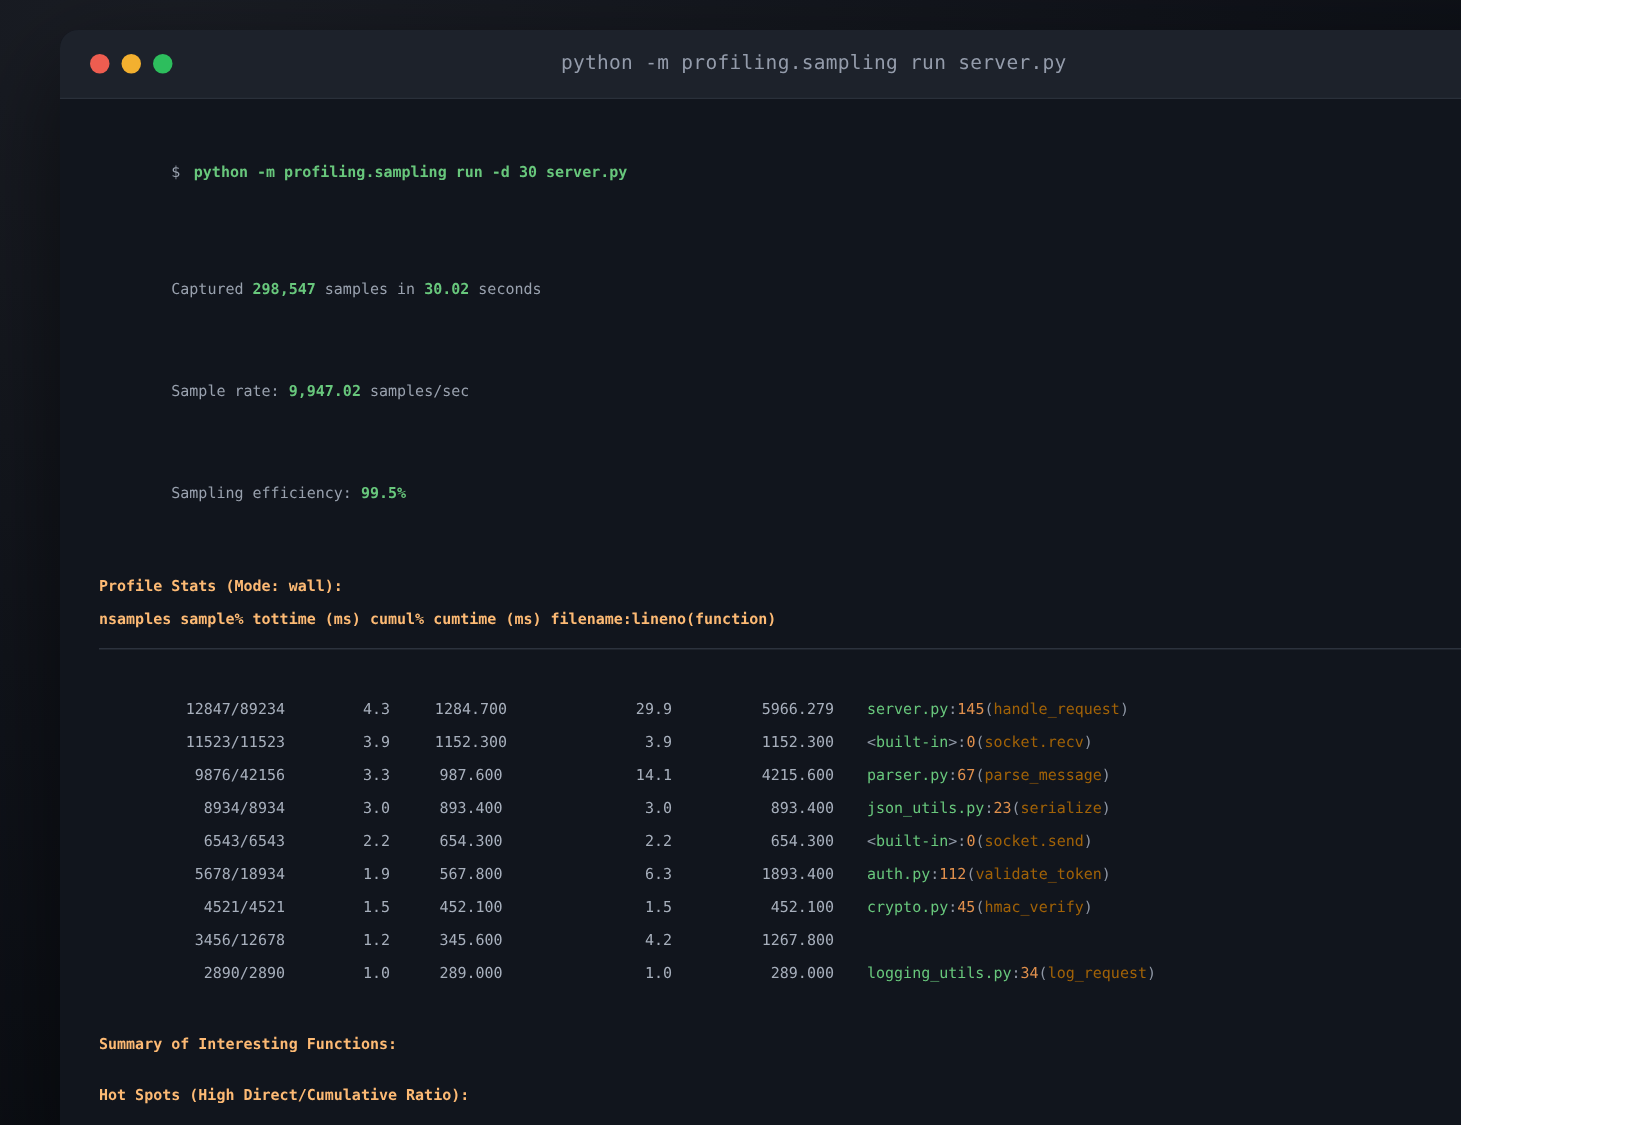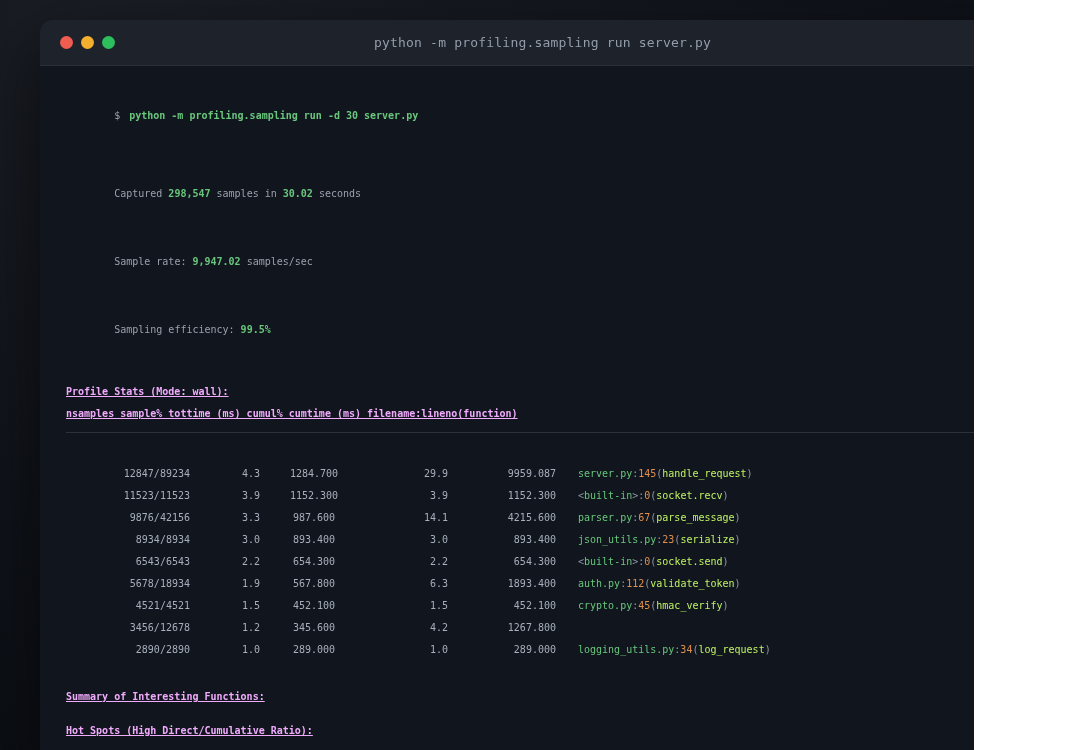--- a/index.html
+++ b/index.html
@@ -30,22 +30,22 @@
     color:#949cab; font-size:13px; letter-spacing:.2px;
   }
   .body {
     padding:20px 25px 0 26px;
     font-size:10px; line-height:20px; color:#99a1ae;
   }
   .tline { white-space:pre; }
   .green  { color:#68c77c; }
   .gb     { font-weight:700; }
   .orange { color:#e0904d; }
-  .blue   { color:#f0abfc; font-weight:700;text-decoration:underline; }
-  .fn     { color:#bef264; }
+  .blue   { color:#fdba74; font-weight:700; }
+  .fn     { color:#a16207; }
   .pun    { color:#8f97a5; }
   .num    { color:#a7afbc; }
   .prompt-symbol { margin-right:9px; }
 
   .mt2  { margin-top:2px; }  .mt8  { margin-top:8px; }
   .mt14 { margin-top:14px; } .mt18 { margin-top:18px; } .mt22 { margin-top:22px; }
   .mt26 { margin-top:26px; }
 
   hr.divider { border:0; border-top:1px solid #2c323d; margin:8px 0 0 0; }
   .rows { margin-top:30px; }
@@ -94,21 +94,21 @@
       <div class="tline mt2 blue">nsamples sample% tottime (ms) cumul% cumtime (ms) filename:lineno(function)</div>
 
       <hr class="divider">
 
       <div class="rows">
   <div class="trow">
     <span class="c1 num">12847/89234</span>
     <span class="c2 num">4.3</span>
     <span class="c3 num">1284.700</span>
     <span class="c4 num">29.9</span>
-    <span class="c5 num">9959.087</span>
+    <span class="c5 num">5966.279</span>
     <span class="c6"><span class="green">server.py</span><span class="pun">:</span><span class="orange">145</span><span class="pun">(</span><span class="fn">handle_request</span><span class="pun">)</span></span>
   </div>
 
   <div class="trow">
     <span class="c1 num">11523/11523</span>
     <span class="c2 num">3.9</span>
     <span class="c3 num">1152.300</span>
     <span class="c4 num">3.9</span>
     <span class="c5 num">1152.300</span>
     <span class="c6"><span class="pun">&lt;</span><span class="green">built-in</span><span class="pun">&gt;</span><span class="pun">:</span><span class="orange">0</span><span class="pun">(</span><span class="fn">socket.recv</span><span class="pun">)</span></span>

